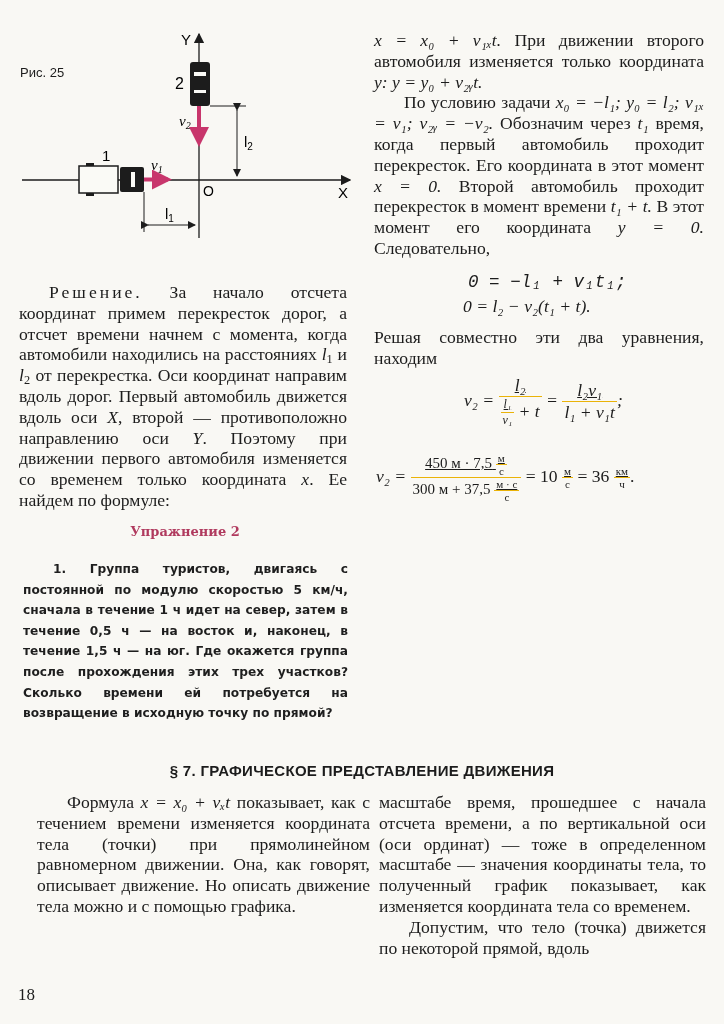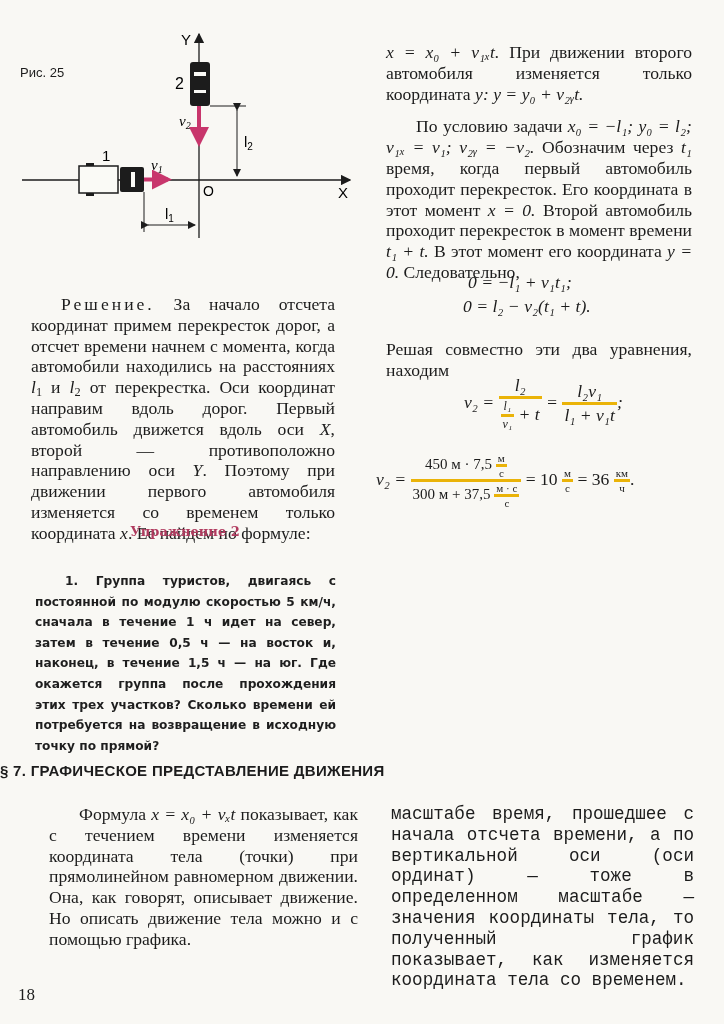--- a/index.html
+++ b/index.html
@@ -1,35 +1,35 @@
 <!DOCTYPE html>
 <html><head>
 <meta charset="utf-8">
 <style>
   html, body { margin:0; padding:0; }
   body { width:724px; height:1024px; background:#f9f8f4; position:relative; overflow:hidden;
          font-family:"Liberation Serif", serif; color:#1c1c1c; }
   .abs { position:absolute; }
   .col { position:absolute; font-size:17.6px; line-height:20.8px; text-align:justify; }
-  .col p { margin:12px; }
+  .col p { margin:0; }
   .ind { text-indent:30px; }
   .spaced { letter-spacing:3px; }
   i.m { font-style:italic; }
   sub { font-size:70%; vertical-align:-3px; line-height:0; }
   .ex { position:absolute; font-family:"DejaVu Sans", sans-serif; font-weight:bold; font-size:12.2px;
         line-height:20.6px; text-align:justify; color:#1e1e1e; }
-  .ex p { margin:16px; }
+  .ex p { margin:4px; }
   .exhead { position:absolute; left:0; width:370px; top:524px; text-align:center;
             font-family:"DejaVu Serif", serif; font-weight:bold; font-size:13px; color:#b03a5e; }
-  .sechead { position:absolute; left:0; width:724px; top:762px; 
+  .sechead { position:absolute; left:0; width:724px; top:762px; text-align:center;
              font-family:"Liberation Sans", sans-serif; font-weight:bold; font-size:15px; letter-spacing:0.3px; }
   .eq { position:absolute; font-size:17.6px; font-style:italic; white-space:nowrap; }
   .frac { display:inline-block; vertical-align:middle; text-align:center; }
   .frac > span { display:block; padding:0 2px; }
-  .frac > span.num { border-bottom:3px solid #eab308; }
+  .frac > span.num { border-bottom:1px solid #eab308;text-decoration:underline; }
   .small { font-size:11px; font-style:normal; }
   .pagenum { position:absolute; left:18px; top:985px; font-size:17px; }
   .figlabel { position:absolute; left:20px; top:33px; font-family:"Liberation Sans", sans-serif; font-size:13px;margin-top:32px; }
 </style>
 </head>
 <body>
 
 <div class="figlabel">Рис. 25</div>
 
 <svg class="abs" style="left:0;top:0" width="370" height="260">
@@ -120,21 +120,21 @@
     <span>время, когда первый автомобиль проходит перекресток. Его координата в этот момент</span>
     <i class="m">x = 0.</i>
     <span>Второй автомобиль проходит перекресток в момент времени</span>
     <i class="m">t₁ + t.</i>
     <span>В этот момент его координата</span>
     <i class="m">y = 0.</i>
     <span>Следовательно,</span>
   </p>
 </div>
 
-<div class="eq" style="left:468px; top:272px;">0 = −l₁ + v₁t₁;</div>
+<div class="eq" style="left:468px; top:272px;font-family:Liberation Mono, monospace;">0 = −l₁ + v₁t₁;</div>
 <div class="eq" style="left:463px; top:296px;">0 = l₂ − v₂(t₁ + t).</div>
 
 <div class="col" style="left:374px; top:327px; width:330px;">
   <p>Решая совместно эти два уравнения, находим</p>
 </div>
 
 <div class="eq" style="left:464px; top:375px;">
   <span>v₂ =</span>
   <span class="frac">
     <span class="num">l₂</span>
@@ -181,17 +181,18 @@
 
 <div class="sechead">§ 7. ГРАФИЧЕСКОЕ ПРЕДСТАВЛЕНИЕ ДВИЖЕНИЯ</div>
 
 <div class="col" style="left:37px; top:792px; width:333px;">
   <p class="ind">
     <span>Формула</span>
     <i class="m">x = x₀ + vₓt</i>
     <span>показывает, как с течением времени изменяется координата тела (точки) при прямолинейном равномерном движении. Она, как говорят, описывает движение. Но описать движение тела можно и с помощью графика.</span>
   </p>
 </div>
-<div class="col" style="left:379px; top:792px; width:327px;font-family:Liberation Mono, monospace;">
+<div class="col" style="left:379px; top:792px; width:327px;">
   <p>масштабе время, прошедшее с начала отсчета времени, а по вертикальной оси (оси ординат) — тоже в определенном масштабе — значения координаты тела, то полученный график показывает, как изменяется координата тела со временем.</p>
+  <p class="ind">Допустим, что тело (точка) движется по некоторой прямой, вдоль</p>
 </div>
 
 <div class="pagenum">18</div>
 
 </body></html>

